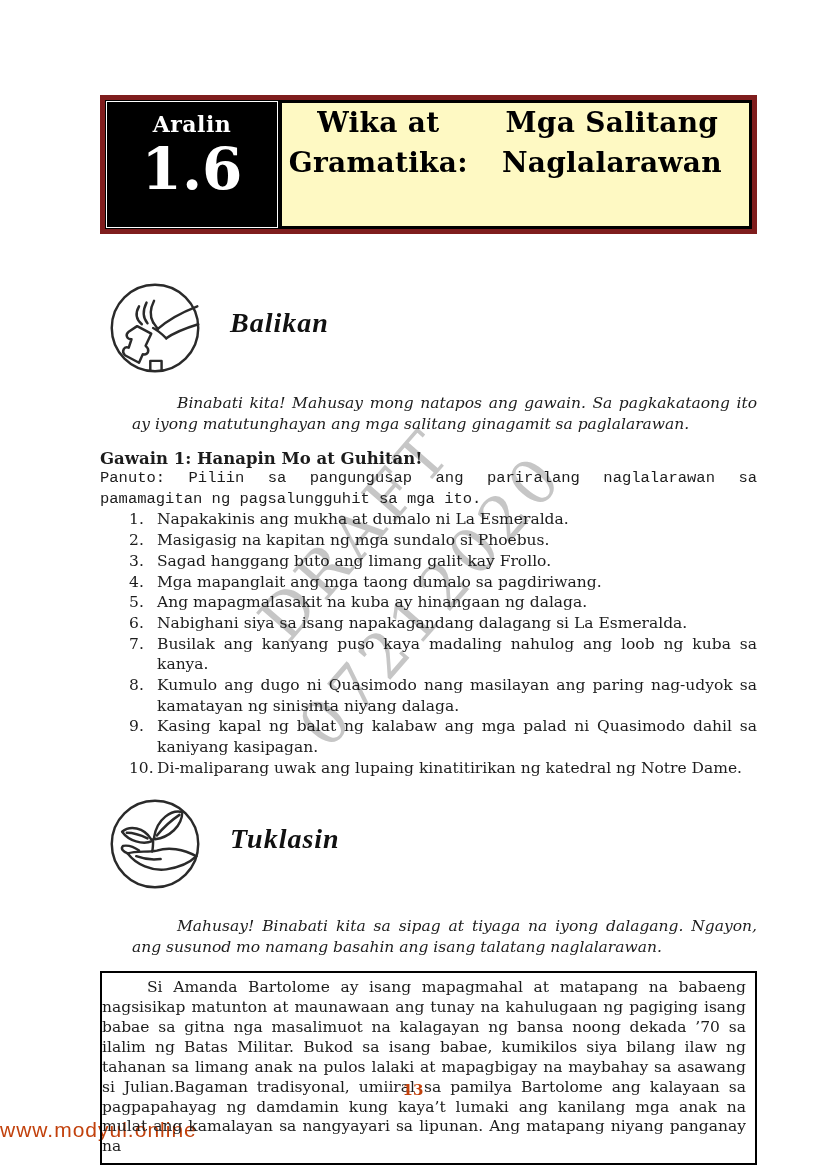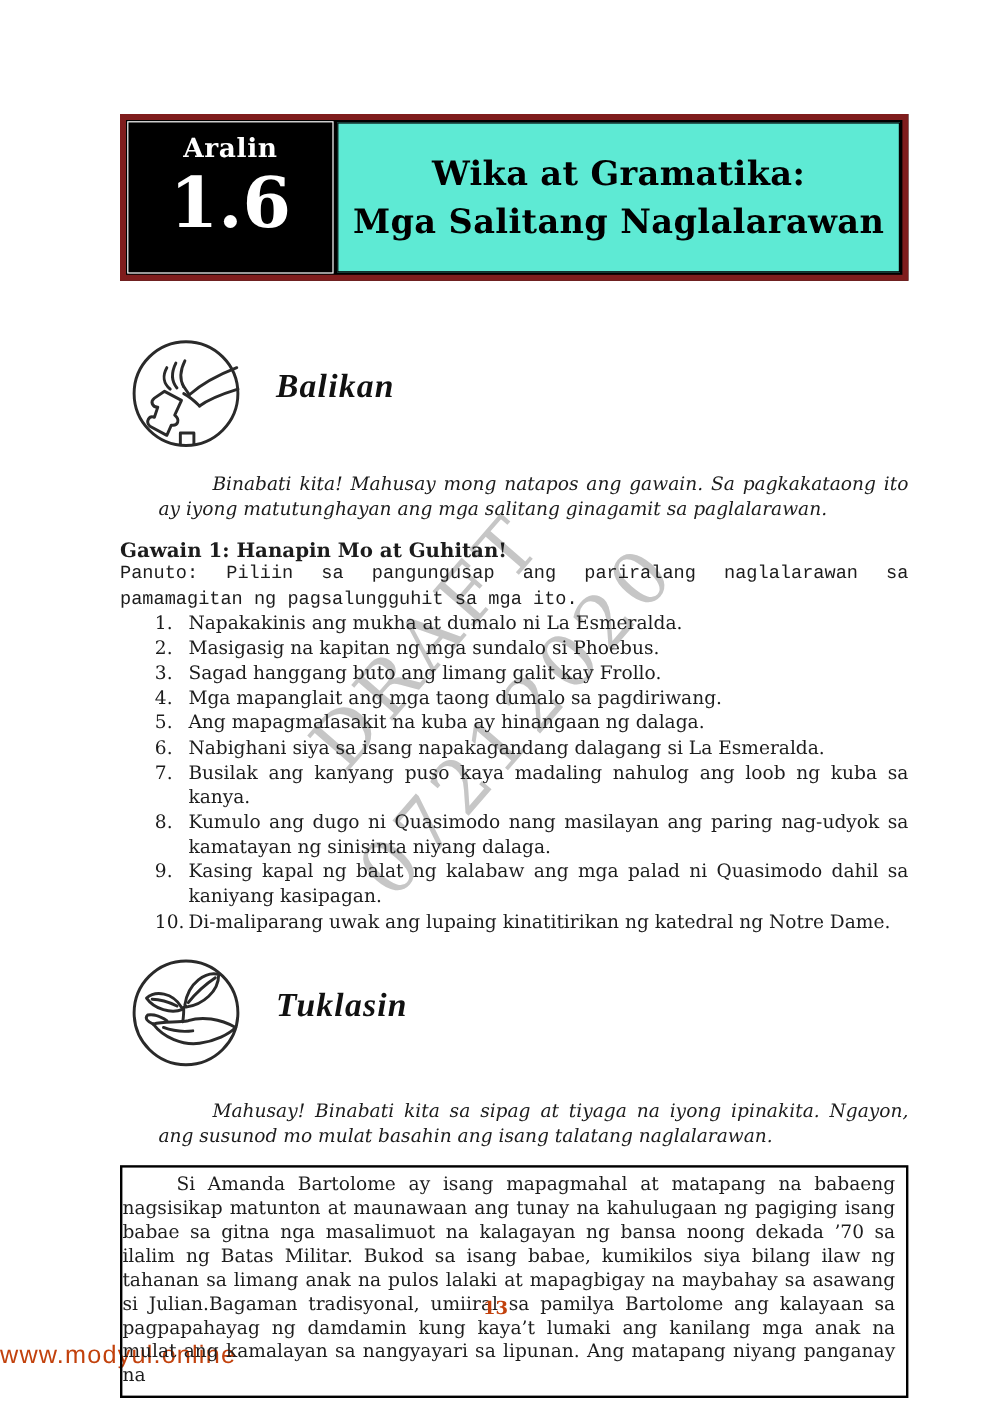--- a/index.html
+++ b/index.html
@@ -71,26 +71,26 @@
     letter-spacing: 0.5px;
   }
   .lesson-badge .badge-number {
     font-size: 58px;
     font-weight: bold;
     line-height: 1.05;
     margin-top: 2px;
   }
   .lesson-title {
     flex: 1;
-    background: #5eead4;
+    background: #fef9c3;
     margin: 2px;
     border: 1px solid #000;
     display: flex;
-    flex-direction: column;
-    justify-content: center;
+    flex-direction: row;
+    justify-content: flex-end;
     text-align: center;
     color: #000;
   }
   .lesson-title .title-line {
     font-size: 28px;
     font-weight: bold;
     line-height: 1.42;
     letter-spacing: 0.3px;
   }
 
@@ -268,21 +268,21 @@
 
         <path d="M94,63 C80,55 64,53 52,57 C42,59 30,57 21,60"></path>
         <path d="M21,60 C16,58 13,55 16,52 C22,51 29,54 33,57"></path>
         <path d="M21,60 C30,72 47,79 62,77 C76,75 88,69 94,63"></path>
         <path d="M30,63 C38,66 48,67 56,66"></path>
       </svg>
     </div>
     <div class="section-label">Tuklasin</div>
   </div>
 
-  <p class="para italic intro-2">Mahusay! Binabati kita sa sipag at tiyaga na iyong ipinakita. Ngayon, ang susunod mo mulat basahin ang isang talatang naglalarawan.</p>
+  <p class="para italic intro-2">Mahusay! Binabati kita sa sipag at tiyaga na iyong dalagang. Ngayon, ang susunod mo namang basahin ang isang talatang naglalarawan.</p>
 
   <div class="passage-box">
     <p class="para">Si Amanda Bartolome ay isang mapagmahal at matapang na babaeng nagsisikap matunton at maunawaan ang tunay na kahulugaan ng pagiging isang babae sa gitna nga masalimuot na kalagayan ng bansa noong dekada ’70 sa ilalim ng Batas Militar. Bukod sa isang babae, kumikilos siya bilang ilaw ng tahanan sa limang anak na pulos lalaki at mapagbigay na maybahay sa asawang si Julian.Bagaman tradisyonal, umiiral sa pamilya Bartolome ang kalayaan sa pagpapahayag ng damdamin kung kaya’t lumaki ang kanilang mga anak na mulat ang kamalayan sa nangyayari sa lipunan. Ang matapang niyang panganay na</p>
   </div>
 
 </div>
 
 <div class="page-number">13</div>
 <div class="site-watermark">www.modyul.online</div>
 

